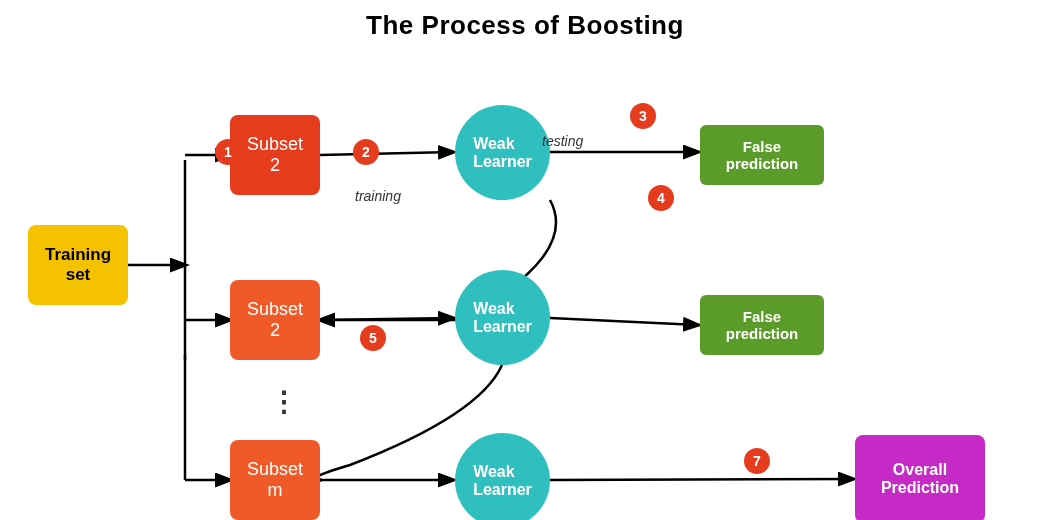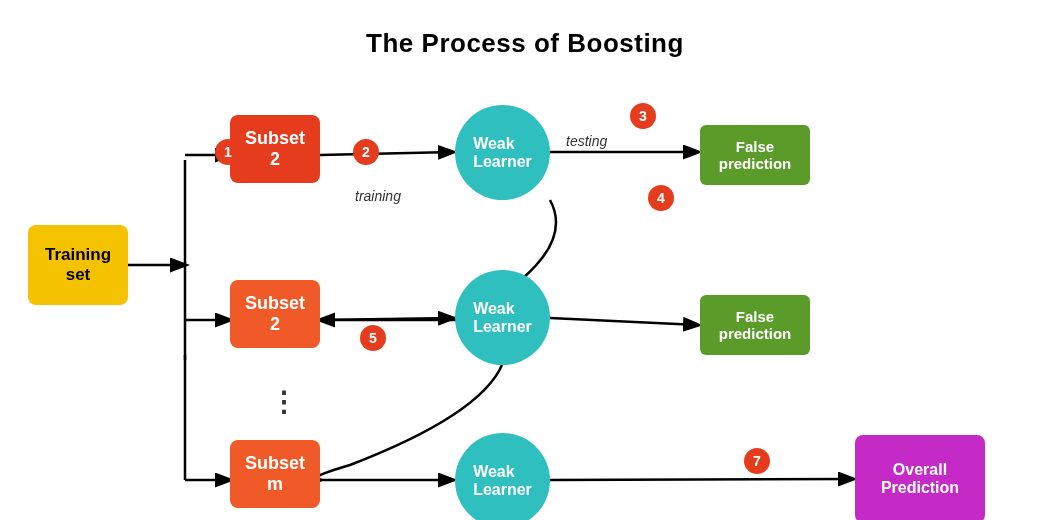--- a/index.html
+++ b/index.html
@@ -8,21 +8,21 @@
       font-family: Arial, sans-serif;
       width: 1050px;
       height: 520px;
       overflow: hidden;
       position: relative;
     }
     .title {
       text-align: center;
       font-size: 26px;
       font-weight: 900;
-      padding-top: 28px;
+      padding-top: 10px;
       letter-spacing: 0.5px;
     }
     .diagram {
       position: absolute;
       top: 55px;
       left: 0;
       width: 1050px;
       height: 465px;
     }
     
@@ -39,26 +39,26 @@
       justify-content: center;
       font-weight: 900;
       font-size: 17px;
       text-align: center;
       color: #000;
     }
     
     .subset-box {
       position: absolute;
       width: 90px;
-      height: 68px;
+      height: 80px;
       border-radius: 8px;
       display: flex;
       align-items: center;
       justify-content: center;
-      font-weight: 700;
+      font-weight: 400;
       font-size: 18px;
       text-align: center;
       color: #fff;
     }
     .subset1 { background: #e53c1e; left: 230px; top: 60px; }
     .subset2 { background: #f05a28; left: 230px; top: 225px; }
     .subset3 { background: #f05a28; left: 230px; top: 385px; }
 
     
     .weak-learner {
@@ -75,21 +75,21 @@
       text-align: left;
       color: #fff;
     }
     .wl1 { left: 455px; top: 50px; }
     .wl2 { left: 455px; top: 215px; }
     .wl3 { left: 455px; top: 378px; }
 
     
     .false-pred {
       position: absolute;
-      width: 110px;
+      width: 124px;
       height: 60px;
       background: #5b9b29;
       border-radius: 6px;
       display: flex;
       align-items: center;
       justify-content: center;
       font-weight: 700;
       font-size: 15px;
       text-align: center;
       color: #fff;
@@ -138,21 +138,21 @@
     .b7 { left: 744px; top: 393px; }
 
     
     .lbl {
       position: absolute;
       font-size: 14px;
       color: #333;
       font-style: italic;
     }
     .lbl-training { left: 355px; top: 133px; }
-    .lbl-testing  { left: 566px; top: 78px; font-style: italic; }
+    .lbl-testing  { left: 542px; top: 78px; font-style: italic; }
 
     
     .ellipsis {
       position: absolute;
       font-size: 28px;
       font-weight: 900;
       left: 270px;
       top: 330px;
       color: #333;
     }

